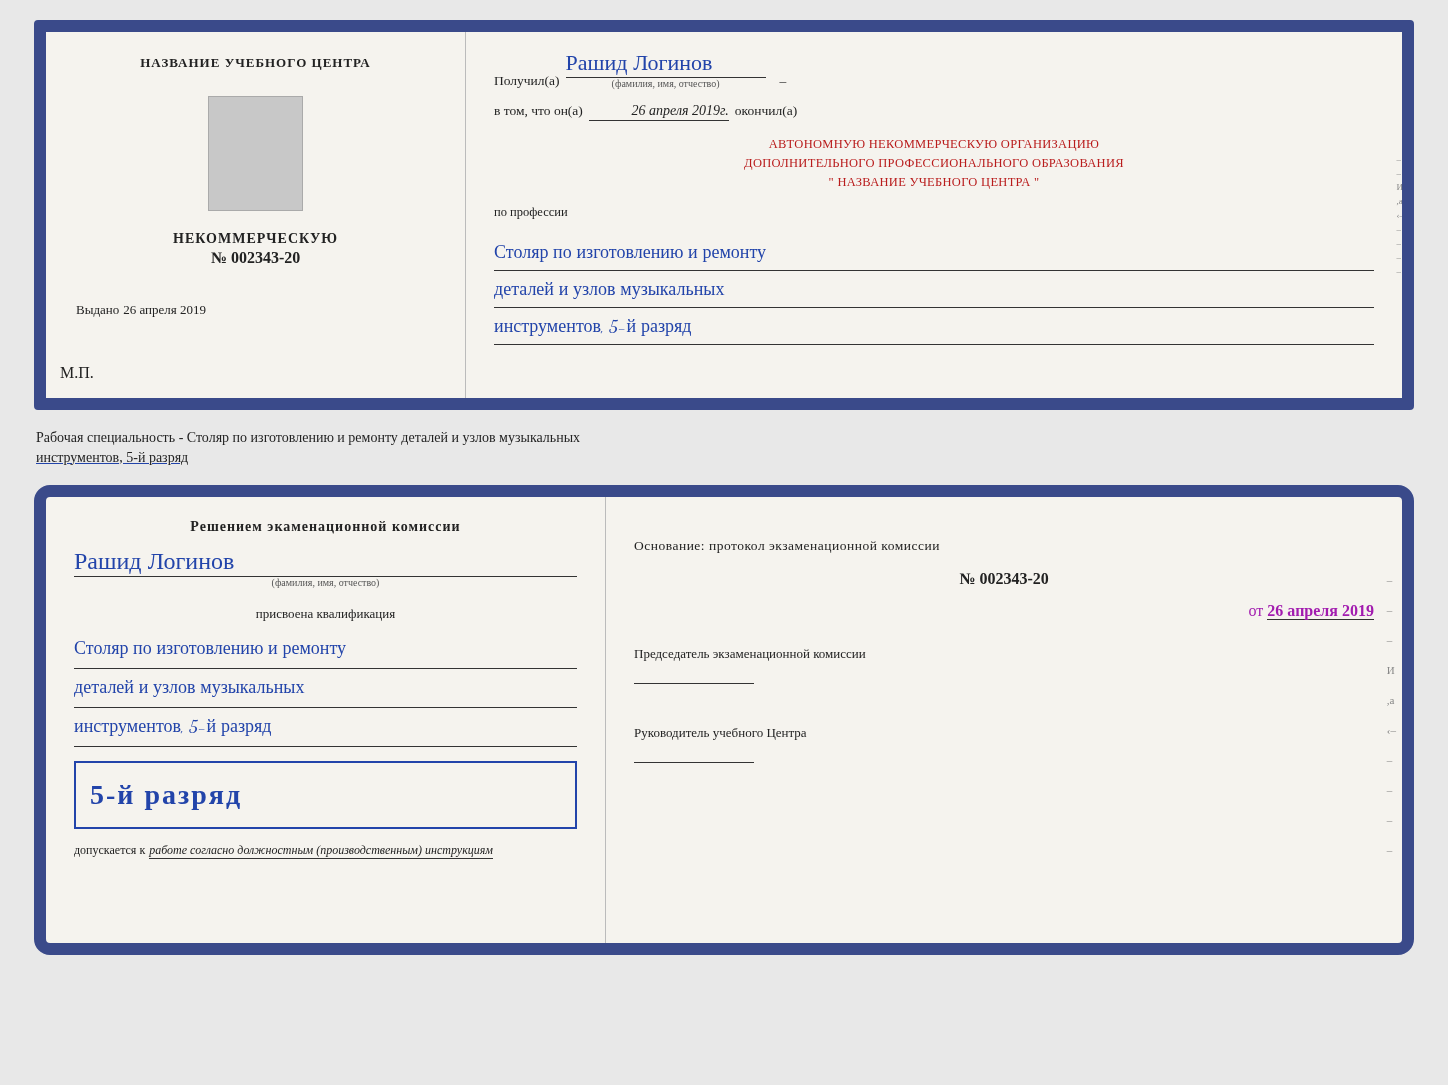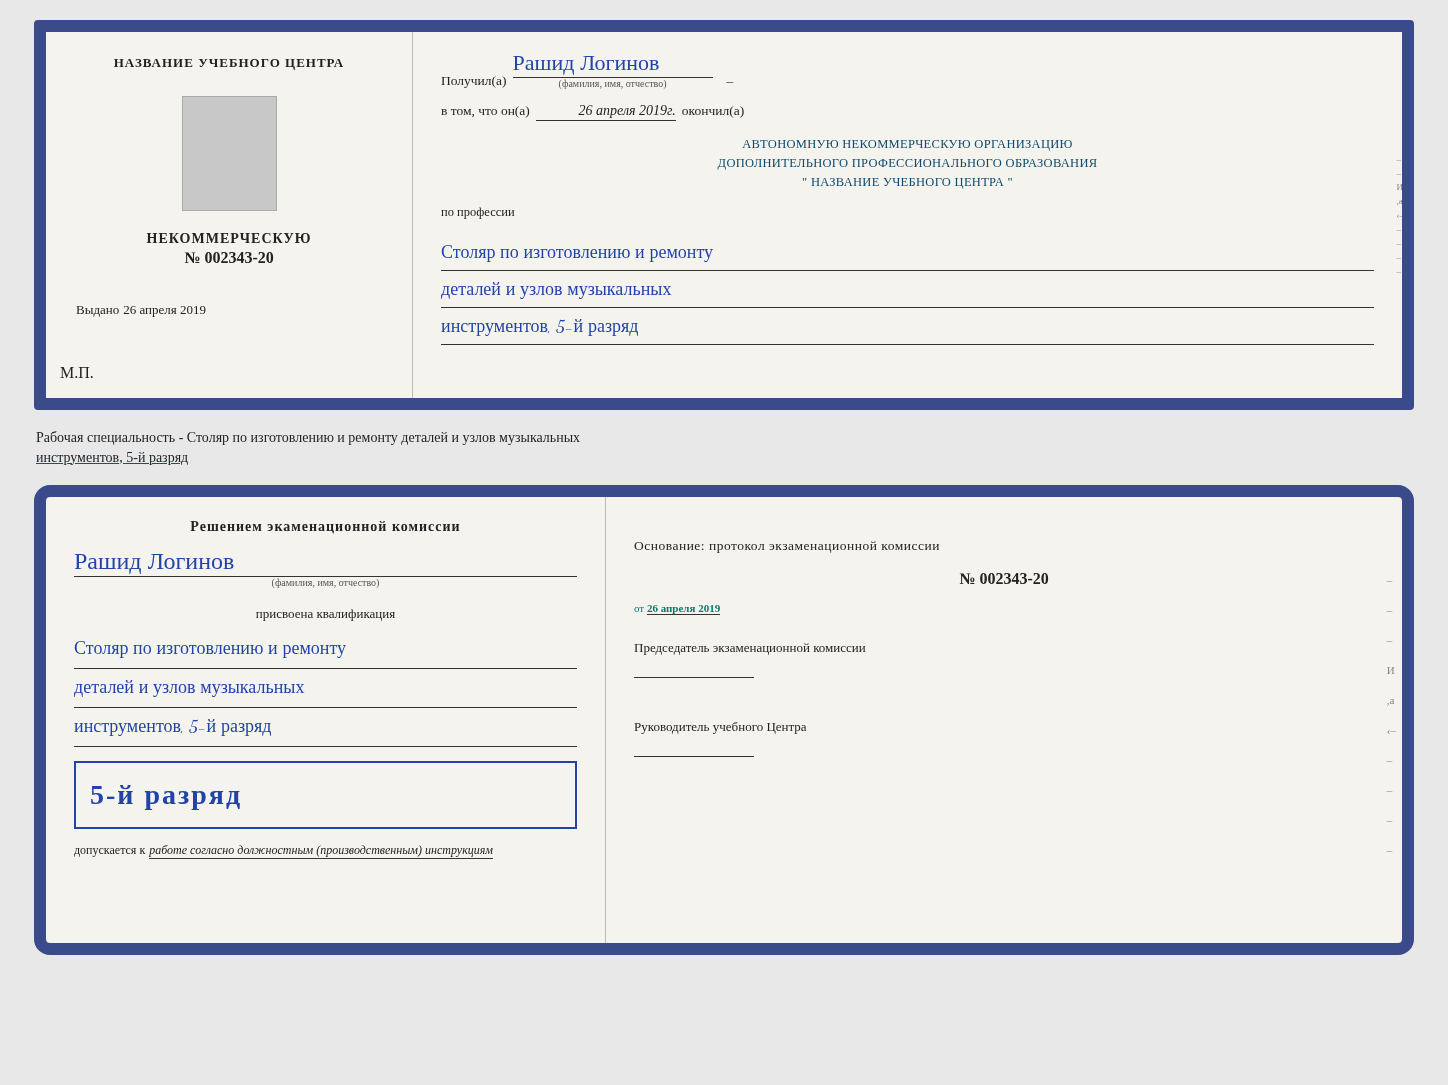--- a/index.html
+++ b/index.html
@@ -21,21 +21,21 @@
       height: 390px;
       background: #f5f3ee;
       border: 12px solid #3a4a8a;
       border-radius: 4px;
       display: flex;
       position: relative;
       overflow: hidden;
     }
 
     .doc-left {
-      width: 367px;
+      width: 420px;
       border-right: 1px solid #bbb;
       display: flex;
       flex-direction: column;
       align-items: center;
       padding: 18px 20px;
       gap: 10px;
       position: relative;
     }
 
     .doc-left .header-text {
@@ -145,21 +145,21 @@
     .vtom-row .date-handwritten {
       font-style: italic;
       font-size: 14px;
       border-bottom: 1px solid #333;
       min-width: 140px;
       color: #222;
     }
 
     .org-block {
       font-size: 12.5px;
-      color: #0c4a6e;
+      color: #b91c1c;
       text-align: center;
       line-height: 1.5;
       font-weight: 500;
       letter-spacing: 0.3px;
     }
 
     .po-professii {
       font-size: 12.5px;
       color: #222;
     }
@@ -312,23 +312,23 @@
     }
 
     .protocol-number {
       font-size: 16px;
       font-weight: bold;
       color: #222;
       text-align: center;
     }
 
     .ot-date {
-      font-size: 11px;
-      color: #0f766e;
-      text-align: left;
+      font-size: 16px;
+      color: #a21caf;
+      text-align: right;
     }
 
     .ot-date .date-val {
       font-weight: bold;
     }
 
     .podpis-block {
       font-size: 13px;
       color: #222;
       margin-top: 10px;

